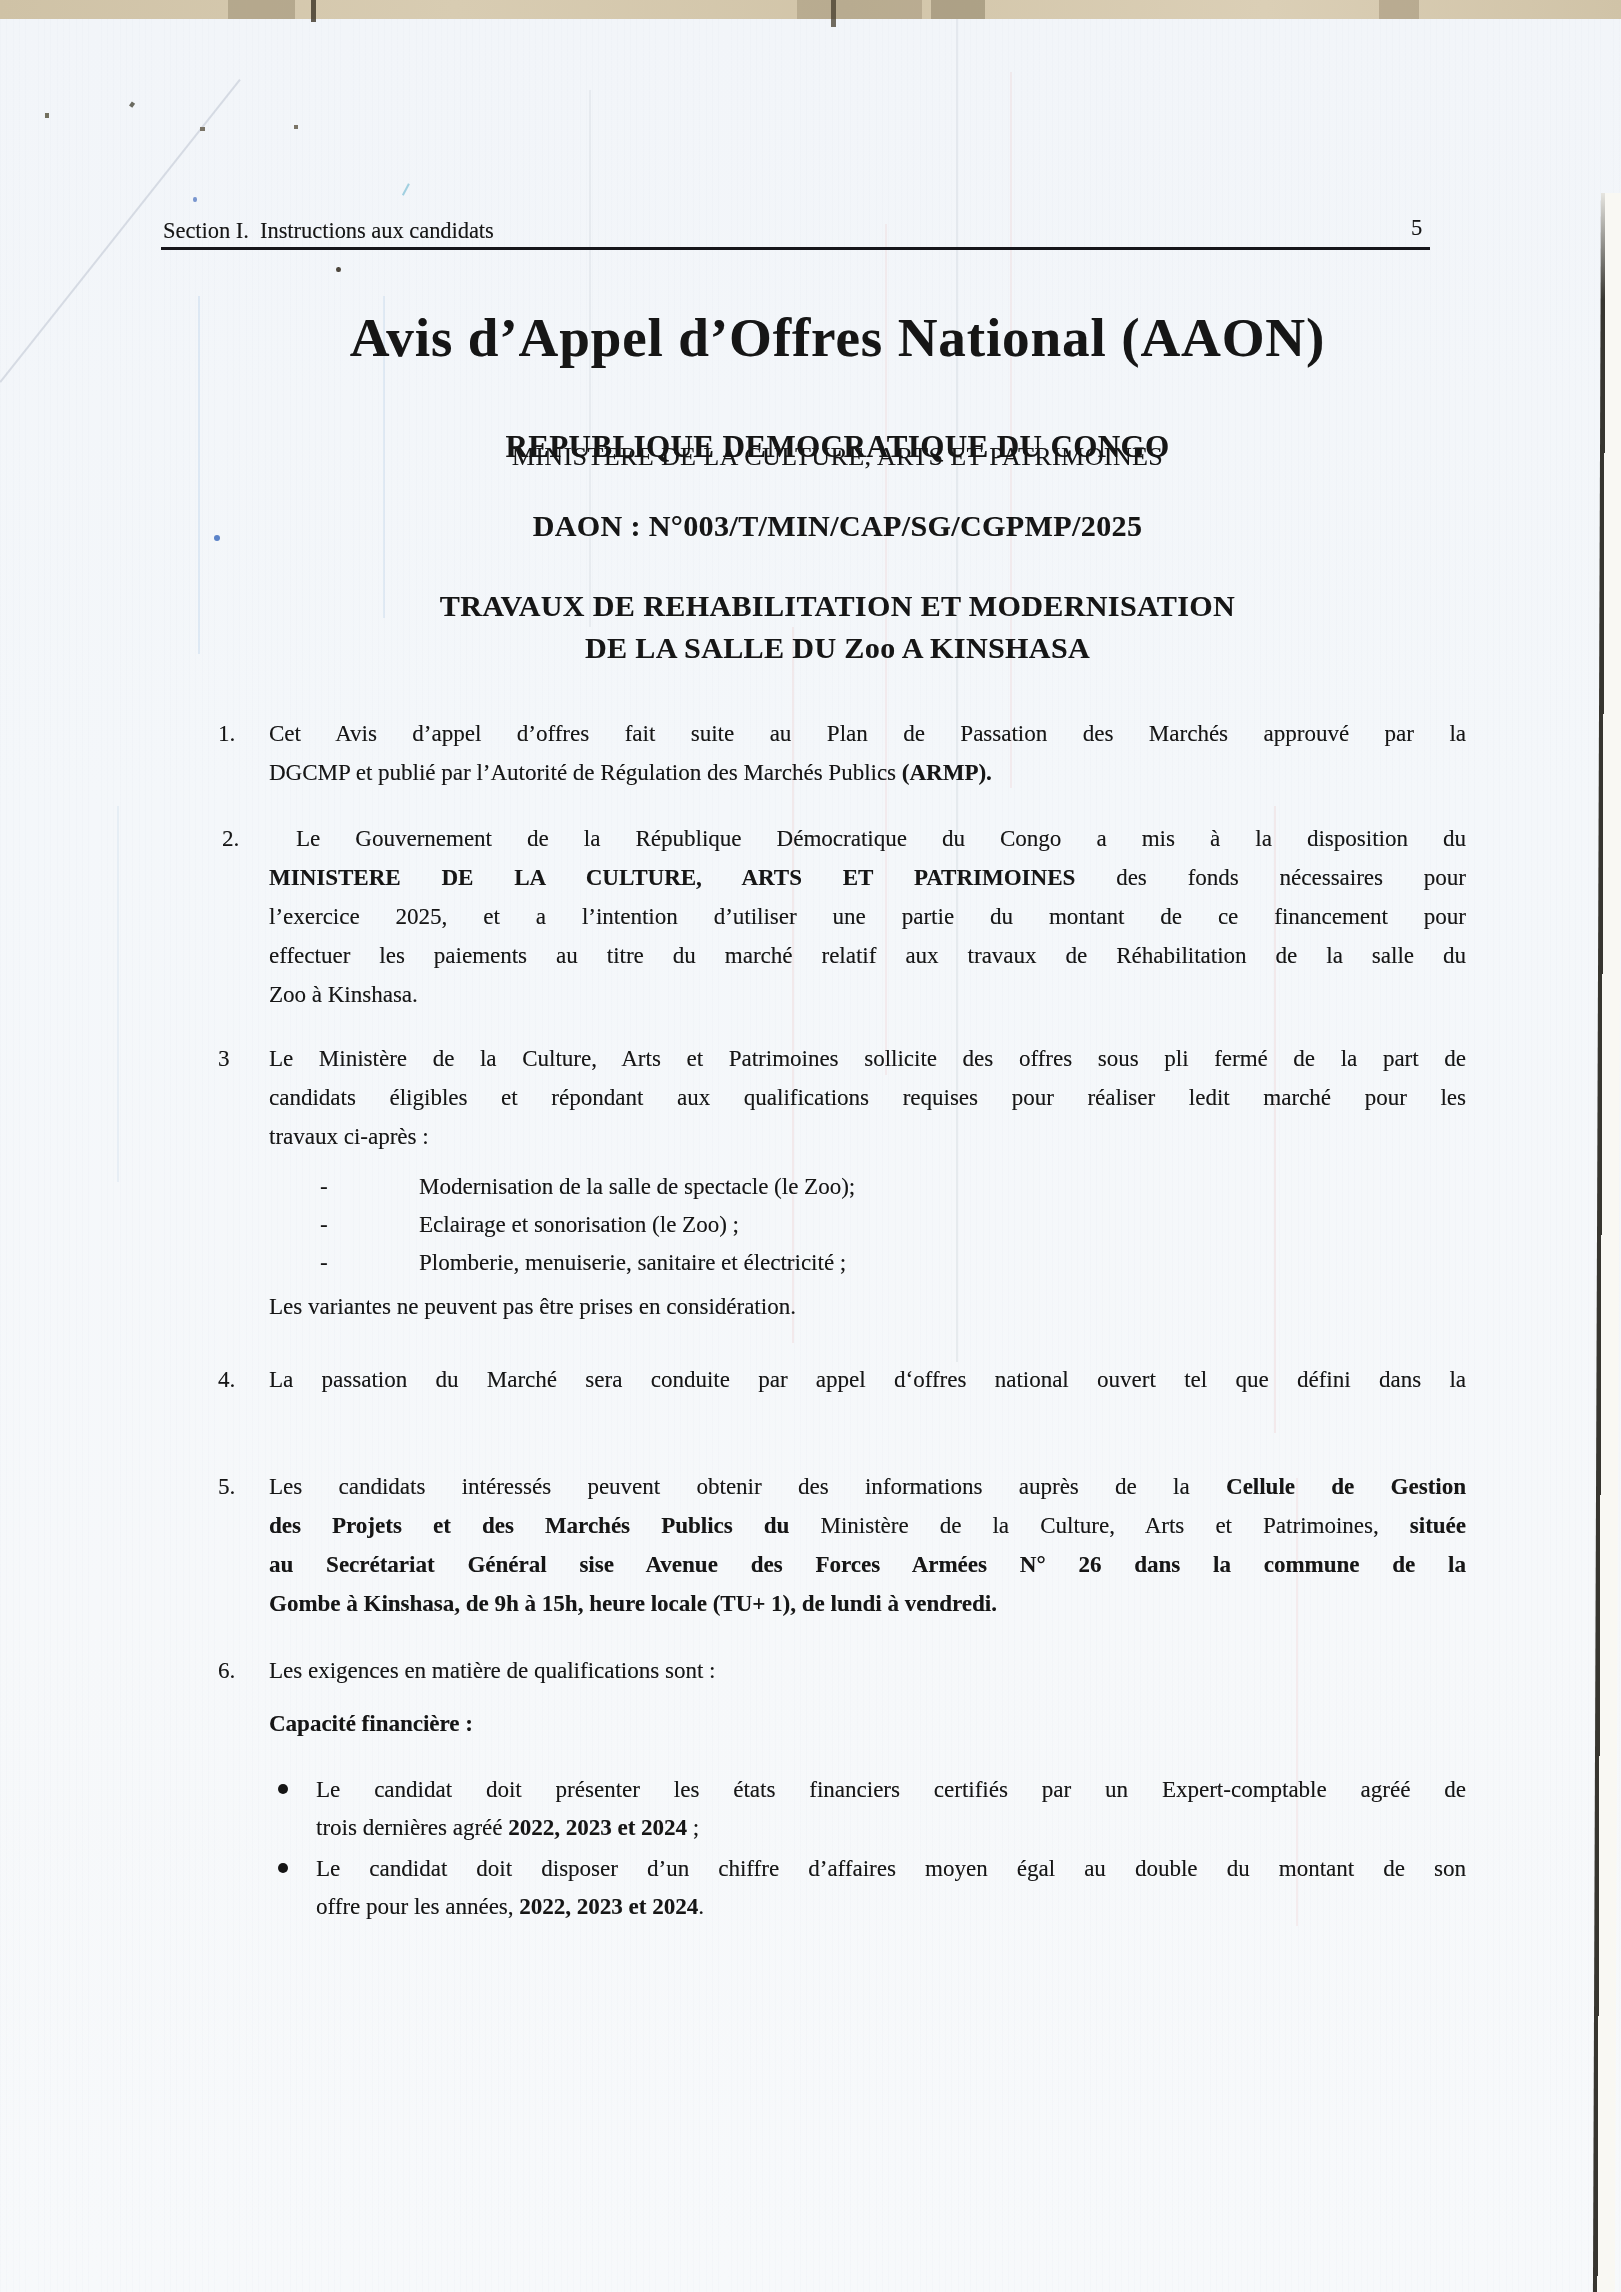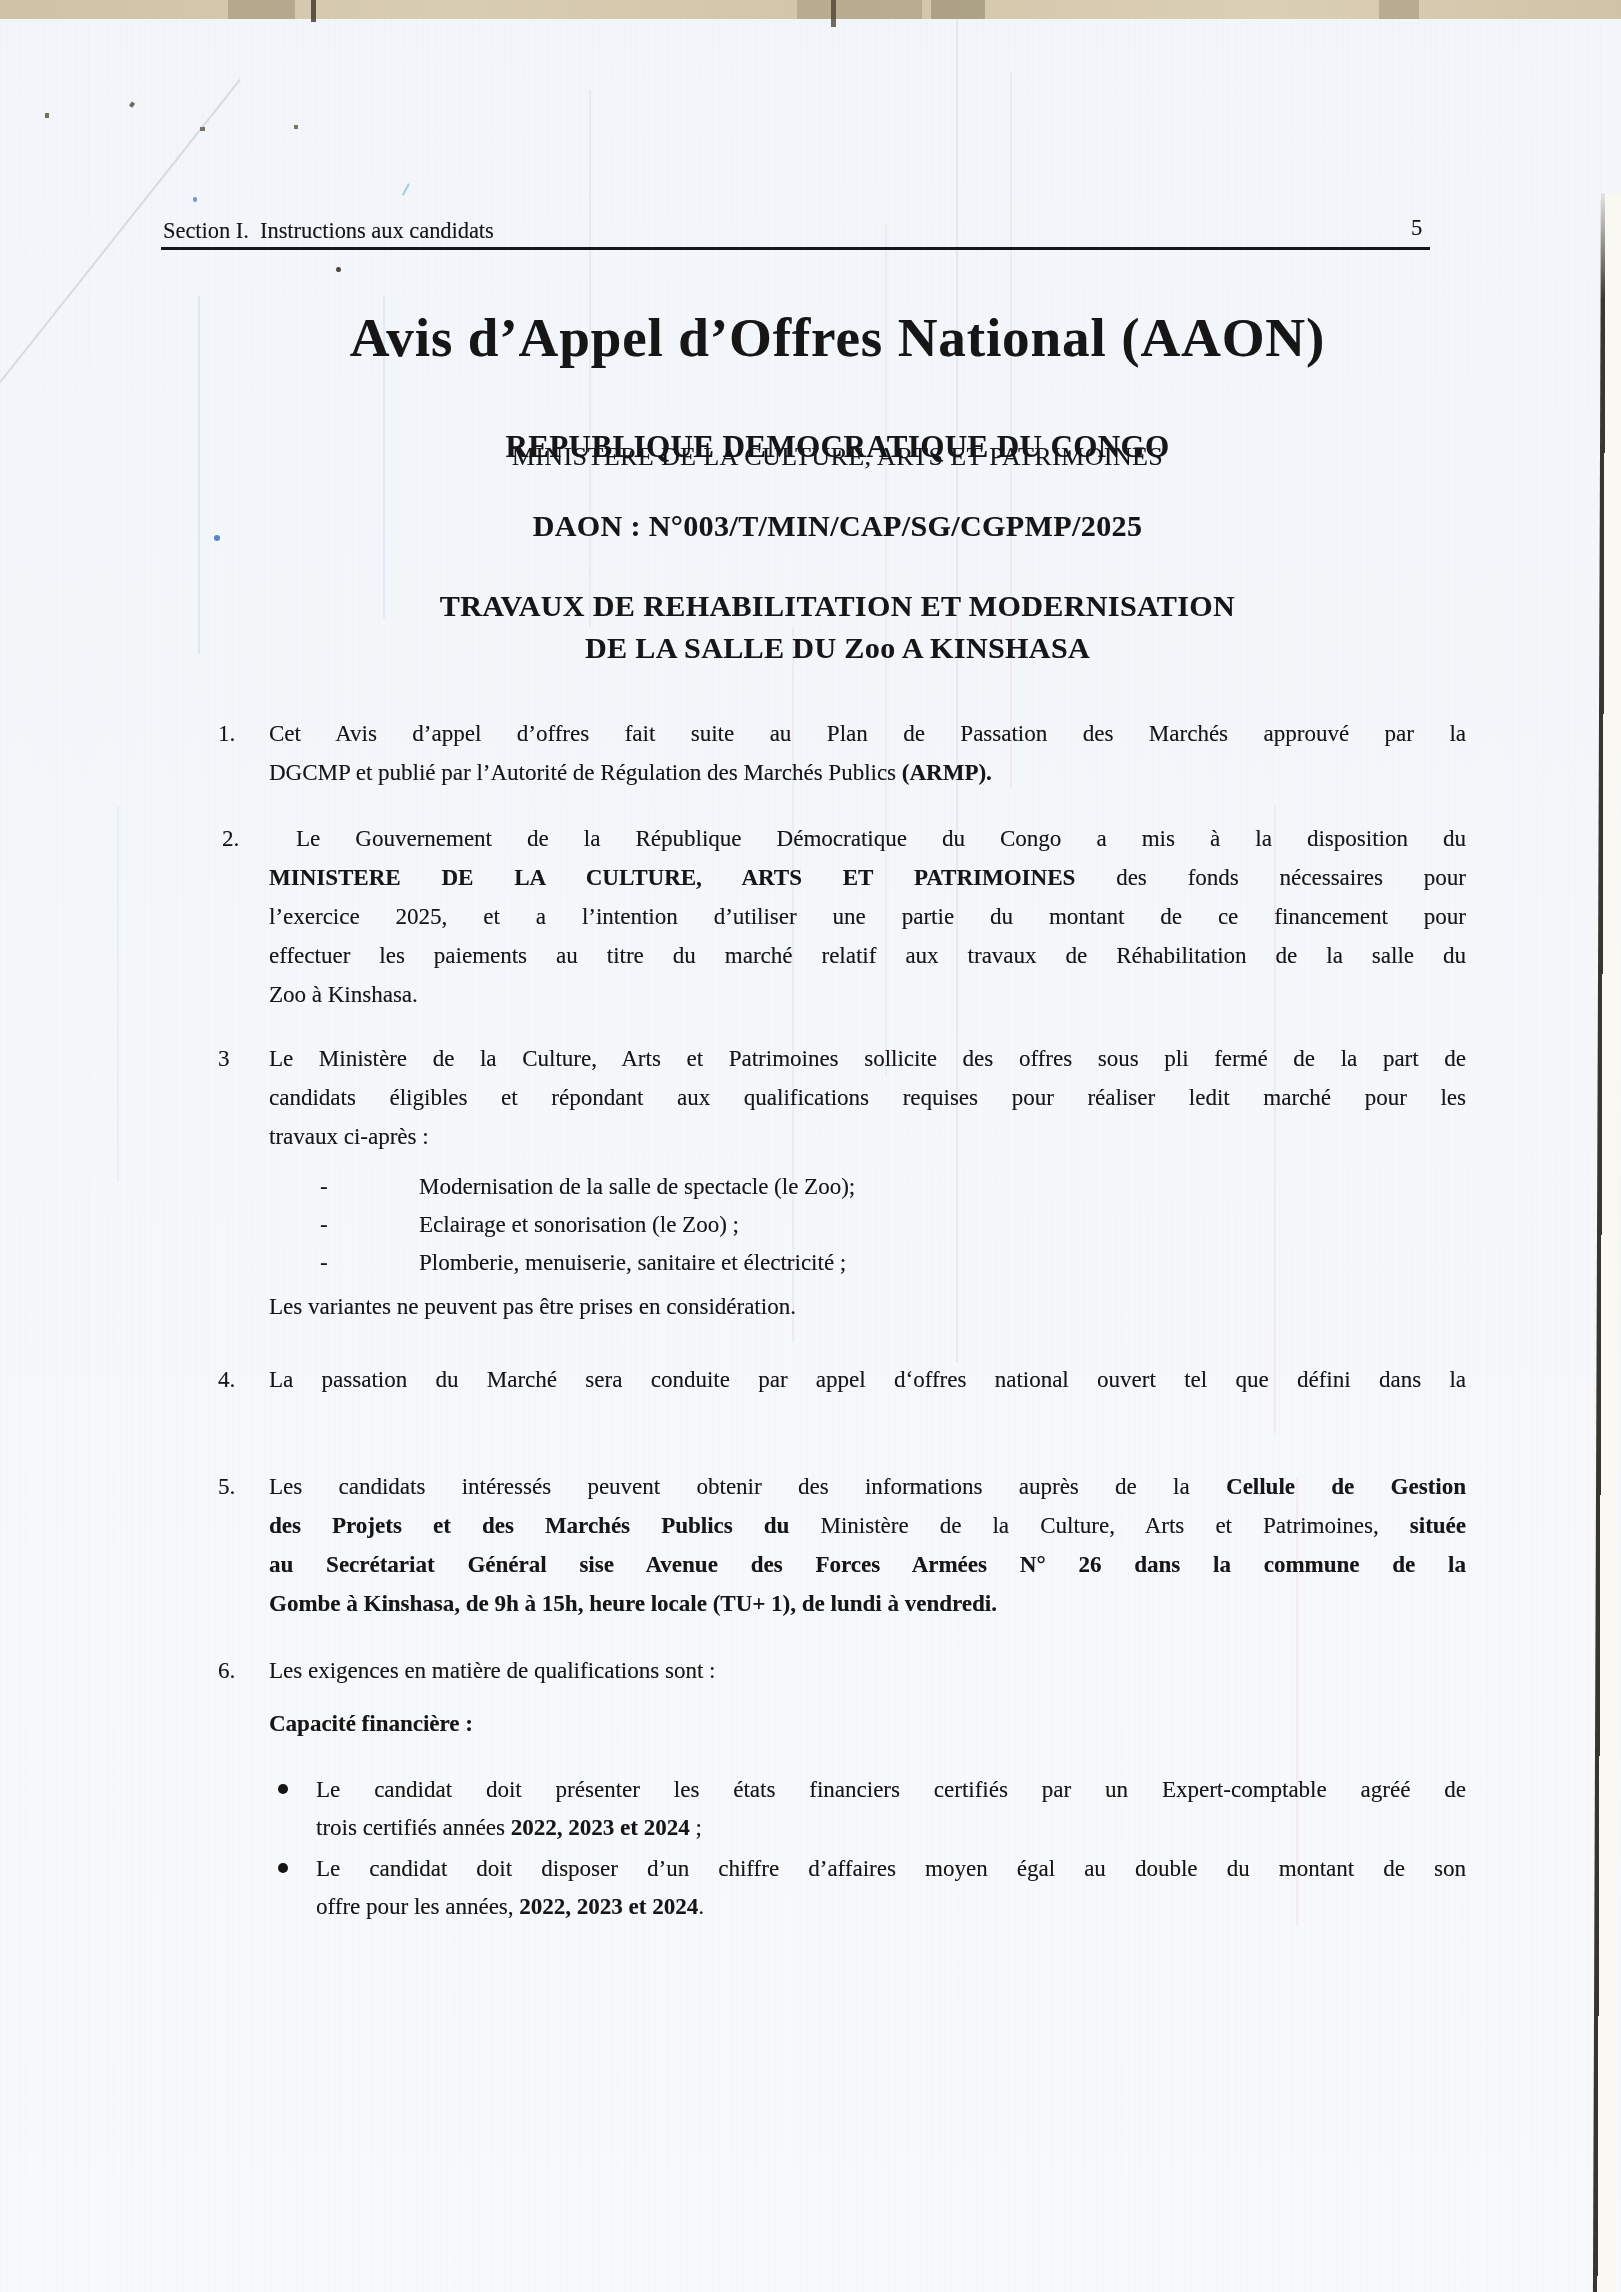--- a/index.html
+++ b/index.html
@@ -158,21 +158,21 @@
     <div class="ln"><span>Les exigences en matière de qualifications sont :</span></div>
   </div>
 
 <div class="plain b" style="left:269px;top:1705px;">Capacité financière :</div>
 
 <div id="bullets">
   <div class="bitem">
     <span class="bmark"></span>
     <div>
         <div class="ln jl"><span>Le candidat doit présenter les états financiers certifiés par un Expert-comptable agréé de</span></div>
-        <div class="ln"><span>trois certifiés années </span><span class="b">2022, 2023 et 2024</span><span> ;</span></div>
+        <div class="ln"><span>trois dernières agréé </span><span class="b">2022, 2023 et 2024</span><span> ;</span></div>
       </div>
   </div>
   <div class="bitem">
     <span class="bmark"></span>
     <div>
         <div class="ln jl"><span>Le candidat doit disposer d’un chiffre d’affaires moyen égal au double du montant de son</span></div>
         <div class="ln"><span>offre pour les années, </span><span class="b">2022, 2023 et 2024</span><span>.</span></div>
       </div>
   </div>
 </div>

